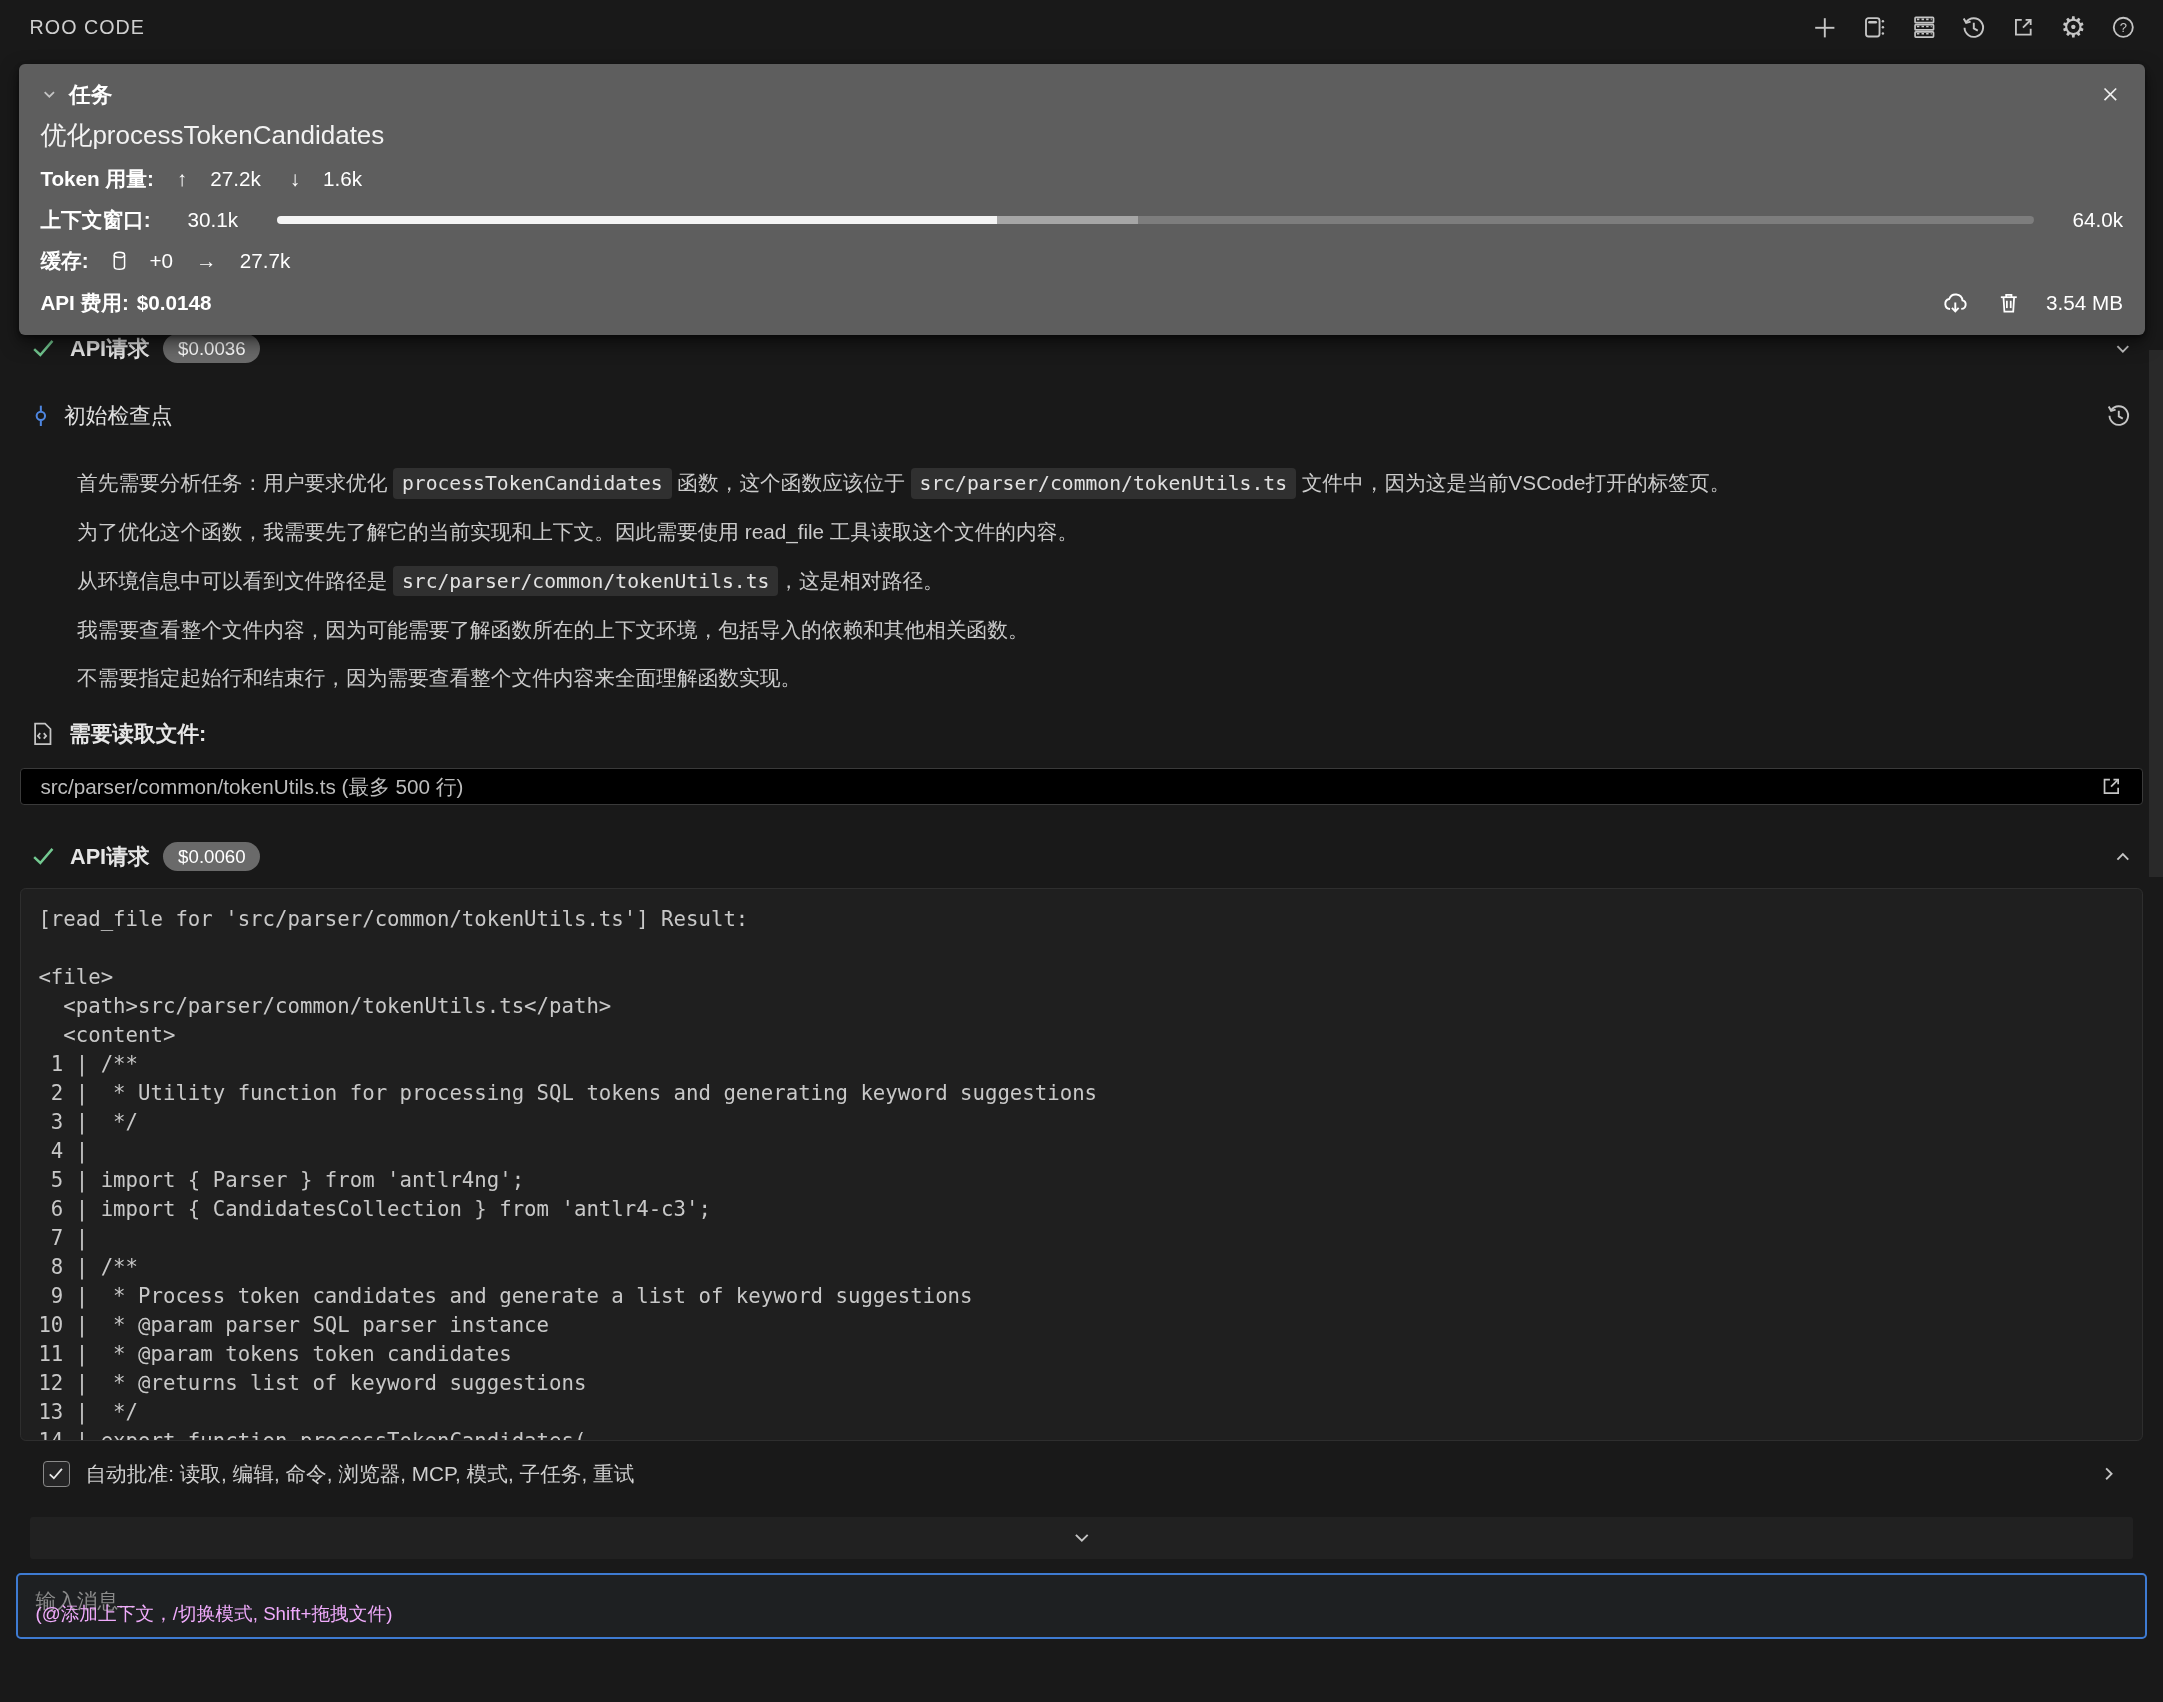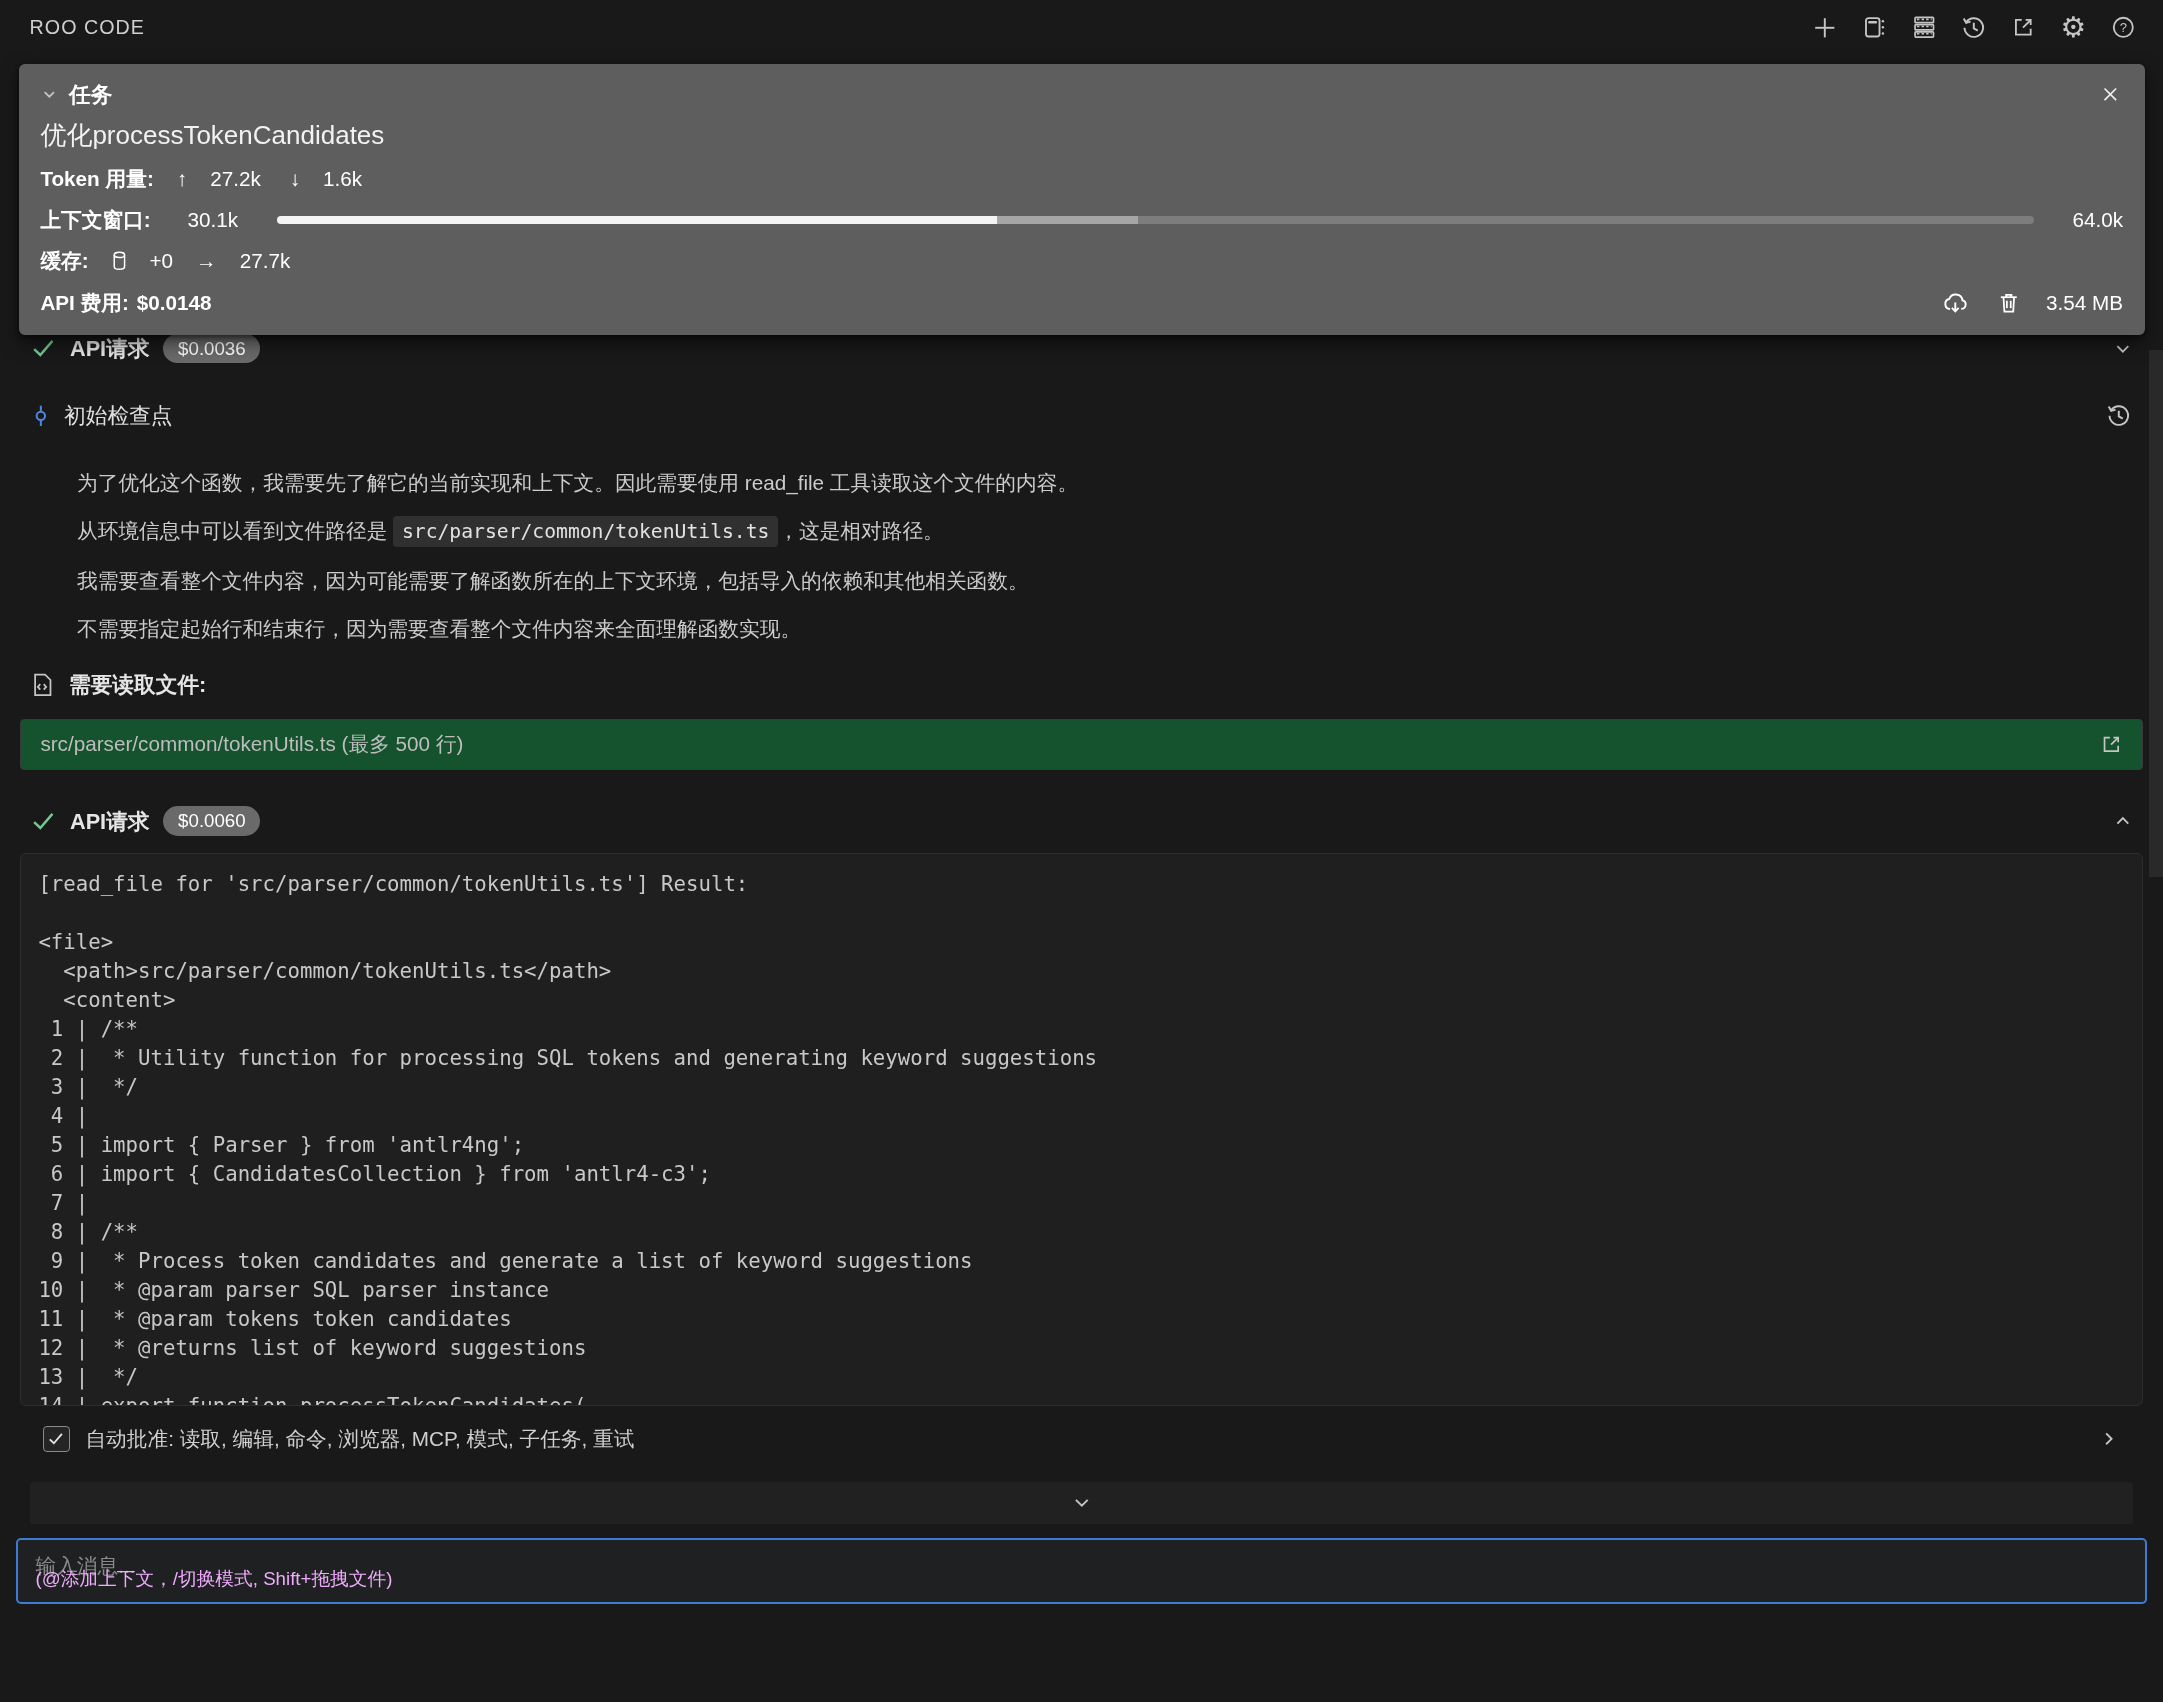--- a/index.html
+++ b/index.html
@@ -42,21 +42,21 @@
 
   .checkpoint-row { display:flex; align-items:center; gap:12.8px; padding:0 29.6px; height:35px; margin-top:33px; }
   .checkpoint-title { font-size:21.7px; color:#e0e0e0; }
 
   .reasoning { margin:35px 99px 0 77px; }
   .reasoning p { line-height:29.6px; margin-bottom:18.7px; color:#cbcbcb; }
   .ic { font-family:"DejaVu Sans Mono", monospace; font-size:19.7px; background:#303030; color:#e2e2e2; border-radius:3.9px; padding:3.9px 8.9px; }
 
   .readfile-row { display:flex; align-items:center; gap:13.8px; padding:0 29.6px; height:35px; margin-top:23.6px; }
   .readfile-label { font-weight:700; font-size:21.7px; color:#e6e6e6; }
-  .file-box { margin:16.7px 19.7px 0 19.7px; height:51px; background:#14532d; border:1px solid #3a3a3a; border-radius:3.9px;
+  .file-box { margin:16.7px 19.7px 0 19.7px; height:37px; background:#000000; border:1px solid #3a3a3a; border-radius:3.9px;
     display:flex; align-items:center; justify-content:space-between; padding:0 19.7px; cursor:pointer; }
   .file-box-path { color:#bdbdbd; font-size:20.7px; }
 
   .req2 { margin-top:35px; }
 
   .code-block { margin:14.8px 19.7px 0 19.7px; height:553px; background:#1f1f1f; border:1px solid #2e2e2e; border-radius:5.9px;
     padding:16.7px 17.7px; overflow:hidden; }
   .code-block pre { font-family:"DejaVu Sans Mono", monospace; font-size:20.7px; line-height:29px; color:#c8c8c8; white-space:pre; }
 
   
@@ -232,20 +232,21 @@
     <button class="icon-btn">
       <svg width="25.6" height="25.6" viewBox="0 0 16 16" stroke="currentColor" fill="none" stroke-width="1.2">
           <path d="M3.2 4.6 A5.8 5.8 0 1 1 2.2 8"></path>
           <polyline points="1.7,2.2 3.2,4.9 6,4.1"></polyline>
           <path d="M8 4.8 V8.4 L10.5 9.8"></path>
         </svg>
     </button>
   </div>
 
   <div class="reasoning">
+    <p><span>首先需要分析任务：用户要求优化 </span><code class="ic">processTokenCandidates</code><span> 函数，这个函数应该位于 </span><code class="ic">src/parser/common/tokenUtils.ts</code><span> 文件中，因为这是当前VSCode打开的标签页。</span></p>
     <p><span>为了优化这个函数，我需要先了解它的当前实现和上下文。因此需要使用 read_file 工具读取这个文件的内容。</span></p>
     <p><span>从环境信息中可以看到文件路径是 </span><code class="ic">src/parser/common/tokenUtils.ts</code><span>，这是相对路径。</span></p>
     <p><span>我需要查看整个文件内容，因为可能需要了解函数所在的上下文环境，包括导入的依赖和其他相关函数。</span></p>
     <p><span>不需要指定起始行和结束行，因为需要查看整个文件内容来全面理解函数实现。</span></p>
   </div>
 
   <div class="readfile-row">
     <svg class="icon" width="25.6" height="25.6" viewBox="0 0 16 16" stroke="currentColor" fill="none" stroke-width="1.1">
         <path d="M3.2 1.6 H9.4 L12.8 5 V14.4 H3.2 Z"></path>
         <polyline points="6.4,7.6 4.9,9.3 6.4,11"></polyline>

